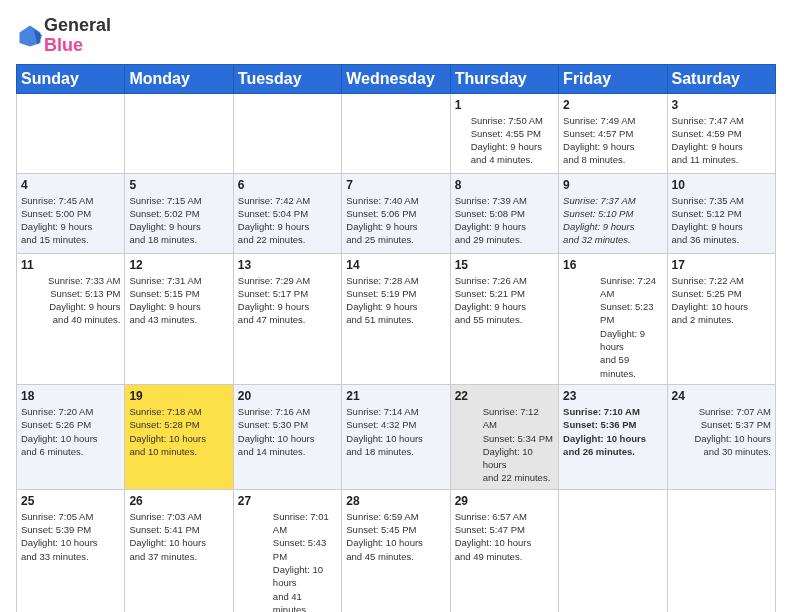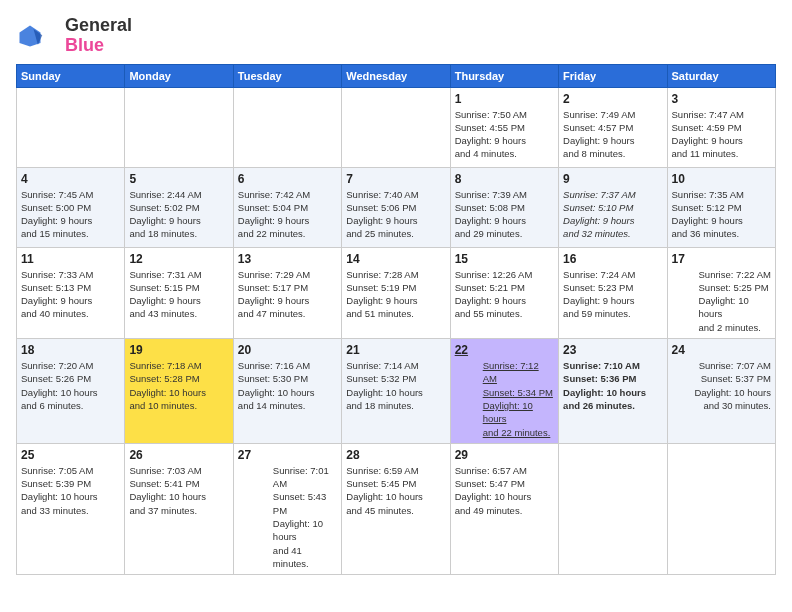--- a/index.html
+++ b/index.html
@@ -16,21 +16,21 @@
     }
     .header-row {
       display: flex;
       align-items: flex-start;
       justify-content: space-between;
       margin-bottom: 8px;
     }
     .logo {
       display: flex;
       align-items: center;
-      gap: 21px;
+      gap: 0;
     }
     .logo-text {
       font-size: 18px;
       font-weight: bold;
       color: #333;
       line-height: 1.1;
     }
     .logo-text .blue { color: #ec4899; }
     .logo-icon {
       width: 28px;
@@ -51,21 +51,21 @@
       margin-top: 2px;
     }
     .calendar-table {
       width: 100%;
       border-collapse: collapse;
       table-layout: fixed;
     }
     .calendar-table th {
       background: #2a6dd9;
       color: #fff;
-      font-size: 11px;
+      font-size: 16px;
       font-weight: bold;
       padding: 5px 4px;
       text-align: left;
       border: 1px solid #1a5ab8;
     }
     .calendar-table td {
       border: 1px solid #ccc;
       vertical-align: top;
       padding: 4px 4px;
       font-size: 10px;
@@ -131,21 +131,21 @@
         </tr>
     </thead>
     <tbody id="calendar-body">
     <tr>
           <td class="empty-cell"></td>
           <td class="empty-cell"></td>
           <td class="empty-cell"></td>
           <td class="empty-cell"></td>
           <td>
             <span class="day-number">1</span>
-            <div class="day-info" style="white-space: pre-line;">Sunrise: 7:50 AM
+            <div class="day-info" style="white-space: pre-line; margin-left: 16px;">Sunrise: 7:50 AM
 Sunset: 4:55 PM
 Daylight: 9 hours
 and 4 minutes.</div>
           </td>
           <td>
             <span class="day-number">2</span>
             <div class="day-info" style="white-space: pre-line;">Sunrise: 7:49 AM
 Sunset: 4:57 PM
 Daylight: 9 hours
 and 8 minutes.</div>
@@ -161,21 +161,21 @@
         <tr>
           <td style="background: rgb(240, 244, 250);">
             <span class="day-number">4</span>
             <div class="day-info" style="white-space: pre-line;">Sunrise: 7:45 AM
 Sunset: 5:00 PM
 Daylight: 9 hours
 and 15 minutes.</div>
           </td>
           <td style="background: rgb(240, 244, 250);">
             <span class="day-number">5</span>
-            <div class="day-info" style="white-space: pre-line;">Sunrise: 2:44 AM
+            <div class="day-info" style="white-space: pre-line;">Sunrise: 7:15 AM
 Sunset: 5:02 PM
 Daylight: 9 hours
 and 18 minutes.</div>
           </td>
           <td style="background: rgb(240, 244, 250);">
             <span class="day-number">6</span>
             <div class="day-info" style="white-space: pre-line;">Sunrise: 7:42 AM
 Sunset: 5:04 PM
 Daylight: 9 hours
 and 22 minutes.</div>
@@ -205,21 +205,21 @@
             <span class="day-number">10</span>
             <div class="day-info" style="white-space: pre-line;">Sunrise: 7:35 AM
 Sunset: 5:12 PM
 Daylight: 9 hours
 and 36 minutes.</div>
           </td>
         </tr>
         <tr>
           <td>
             <span class="day-number">11</span>
-            <div class="day-info" style="white-space: pre-line;">Sunrise: 7:33 AM
+            <div class="day-info" style="white-space: pre-line; text-align: right;">Sunrise: 7:33 AM
 Sunset: 5:13 PM
 Daylight: 9 hours
 and 40 minutes.</div>
           </td>
           <td>
             <span class="day-number">12</span>
             <div class="day-info" style="white-space: pre-line;">Sunrise: 7:31 AM
 Sunset: 5:15 PM
 Daylight: 9 hours
 and 43 minutes.</div>
@@ -233,35 +233,35 @@
           </td>
           <td>
             <span class="day-number">14</span>
             <div class="day-info" style="white-space: pre-line;">Sunrise: 7:28 AM
 Sunset: 5:19 PM
 Daylight: 9 hours
 and 51 minutes.</div>
           </td>
           <td>
             <span class="day-number">15</span>
-            <div class="day-info" style="white-space: pre-line;">Sunrise: 12:26 AM
+            <div class="day-info" style="white-space: pre-line;">Sunrise: 7:26 AM
 Sunset: 5:21 PM
 Daylight: 9 hours
 and 55 minutes.</div>
           </td>
           <td>
             <span class="day-number">16</span>
-            <div class="day-info" style="white-space: pre-line;">Sunrise: 7:24 AM
+            <div class="day-info" style="white-space: pre-line; margin-left: 37px;">Sunrise: 7:24 AM
 Sunset: 5:23 PM
 Daylight: 9 hours
 and 59 minutes.</div>
           </td>
           <td>
             <span class="day-number">17</span>
-            <div class="day-info" style="white-space: pre-line; margin-left: 27px;">Sunrise: 7:22 AM
+            <div class="day-info" style="white-space: pre-line;">Sunrise: 7:22 AM
 Sunset: 5:25 PM
 Daylight: 10 hours
 and 2 minutes.</div>
           </td>
         </tr>
         <tr>
           <td style="background: rgb(240, 244, 250);">
             <span class="day-number">18</span>
             <div class="day-info" style="white-space: pre-line;">Sunrise: 7:20 AM
 Sunset: 5:26 PM
@@ -278,25 +278,25 @@
           <td style="background: rgb(240, 244, 250);">
             <span class="day-number">20</span>
             <div class="day-info" style="white-space: pre-line;">Sunrise: 7:16 AM
 Sunset: 5:30 PM
 Daylight: 10 hours
 and 14 minutes.</div>
           </td>
           <td style="background: rgb(240, 244, 250);">
             <span class="day-number">21</span>
             <div class="day-info" style="white-space: pre-line;">Sunrise: 7:14 AM
-Sunset: 5:32 PM
+Sunset: 4:32 PM
 Daylight: 10 hours
 and 18 minutes.</div>
           </td>
-          <td style="background: #c4b5fd; text-decoration: underline;">
+          <td style="background: #e5e5e5;">
             <span class="day-number">22</span>
             <div class="day-info" style="white-space: pre-line; margin-left: 28px;">Sunrise: 7:12 AM
 Sunset: 5:34 PM
 Daylight: 10 hours
 and 22 minutes.</div>
           </td>
           <td style="background: rgb(240, 244, 250);">
             <span class="day-number">23</span>
             <div class="day-info" style="white-space: pre-line; font-weight: bold;">Sunrise: 7:10 AM
 Sunset: 5:36 PM

